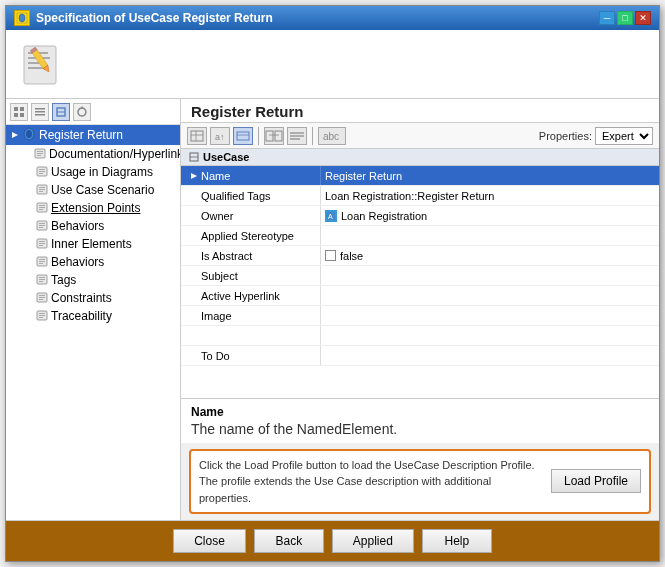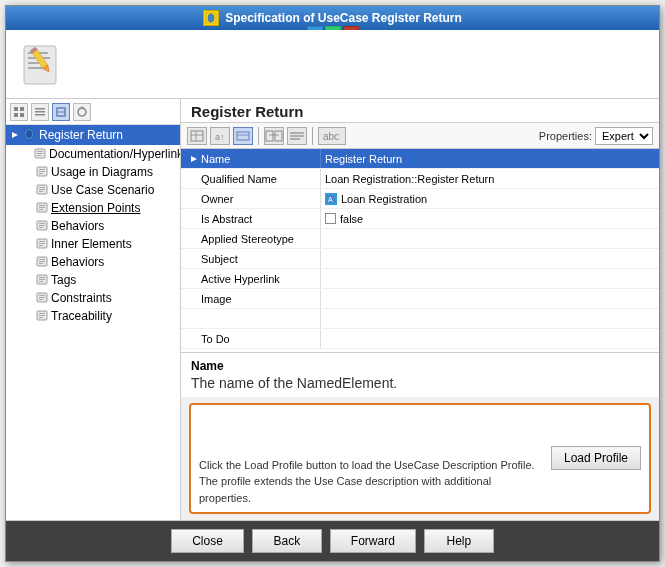--- a/index.html
+++ b/index.html
@@ -25,21 +25,20 @@
     }
     .title-bar {
       background: linear-gradient(to bottom, #4a90d9, #2060b0);
       color: white;
       padding: 4px 8px;
       display: flex;
       align-items: center;
       justify-content: space-between;
       height: 24px;
       flex-shrink: 0;
-      flex-direction: column;
     }
     .title-bar-left {
       display: flex;
       align-items: center;
       gap: 6px;
     }
     .title-icon {
       width: 16px;
       height: 16px;
       background: #ffd700;
@@ -305,38 +304,37 @@
       display: flex;
       align-items: center;
       justify-content: space-between;
       flex-shrink: 0;
     }
     .load-profile-text {
       font-size: 11px;
       color: #333;
       flex: 1;
       line-height: 1.5;
-      margin-top: 46px;
     }
     .load-profile-btn {
       padding: 4px 12px;
       background: linear-gradient(to bottom, #f8f8f8, #e0e0e0);
       border: 1px solid #aaa;
       font-size: 12px;
       cursor: pointer;
       white-space: nowrap;
       margin-left: 10px;
     }
 
     .bottom-buttons {
       display: flex;
       justify-content: center;
       gap: 8px;
       padding: 8px;
-      background: #404040;
+      background: #a16207;
       border-top: 1px solid #ccc;
       flex-shrink: 0;
     }
     .bottom-btn {
       padding: 4px 20px;
       background: linear-gradient(to bottom, #f8f8f8, #e0e0e0);
       border: 1px solid #aaa;
       font-size: 12px;
       cursor: pointer;
       min-width: 70px;
@@ -597,37 +595,44 @@
         </div>
         <span class="props-label">Properties:</span>
         <select class="props-dropdown">
           <option>Expert</option>
           <option>All</option>
           <option>Basic</option>
         </select>
       </div>
 
       <div class="properties-table">
+        <div class="prop-section-header">
+          <svg width="10" height="10" viewBox="0 0 10 10">
+              <rect x="1" y="1" width="8" height="8" fill="none" stroke="#666" stroke-width="1"></rect>
+              <line x1="1" y1="5" x2="9" y2="5" stroke="#666" stroke-width="0.8"></line>
+            </svg>
+          <span>UseCase</span>
+        </div>
         <div id="properties-rows">
             <div class="prop-row selected">
               <div class="prop-name" style="padding-left: 6px;">
                 <span class="prop-row-arrow">
                   <svg width="8" height="8" viewBox="0 0 8 8">
                     <polygon points="1,1 7,4 1,7" fill="white"></polygon>
                   </svg>
                 </span>
                 <span>Name</span>
               </div>
               <div class="prop-value">
                 <span>Register Return</span>
               </div>
             </div>
             <div class="prop-row">
               <div class="prop-name">
-                <span>Qualified Name</span>
+                <span>Qualified Tags</span>
               </div>
               <div class="prop-value">
                 <span>Loan Registration::Register Return</span>
               </div>
             </div>
             <div class="prop-row">
               <div class="prop-name">
                 <span>Owner</span>
               </div>
               <div class="prop-value">
@@ -635,33 +640,33 @@
                   <svg width="10" height="10" viewBox="0 0 10 10">
                     <rect x="1" y="1" width="8" height="8" fill="#4488cc"></rect>
                     <text x="2" y="8" font-size="7" fill="white">A</text>
                   </svg>
                 </span>
                 <span>Loan Registration</span>
               </div>
             </div>
             <div class="prop-row">
               <div class="prop-name">
+                <span>Applied Stereotype</span>
+              </div>
+              <div class="prop-value">
+                <span></span>
+              </div>
+            </div>
+            <div class="prop-row">
+              <div class="prop-name">
                 <span>Is Abstract</span>
               </div>
               <div class="prop-value">
                 <span class="checkbox-small"></span>
                 <span>false</span>
-              </div>
-            </div>
-            <div class="prop-row">
-              <div class="prop-name">
-                <span>Applied Stereotype</span>
-              </div>
-              <div class="prop-value">
-                <span></span>
               </div>
             </div>
             <div class="prop-row">
               <div class="prop-name">
                 <span>Subject</span>
               </div>
               <div class="prop-value">
                 <span></span>
               </div>
             </div>
@@ -711,16 +716,16 @@
           <span>The profile extends the Use Case description with additional properties.</span>
         </div>
         <button class="load-profile-btn">Load Profile</button>
       </div>
     </div>
   </div>
 
   <div class="bottom-buttons">
     <button class="bottom-btn">Close</button>
     <button class="bottom-btn">Back</button>
-    <button class="bottom-btn">Forward</button>
+    <button class="bottom-btn">Applied</button>
     <button class="bottom-btn">Help</button>
   </div>
 </div>
 
 </body></html>

